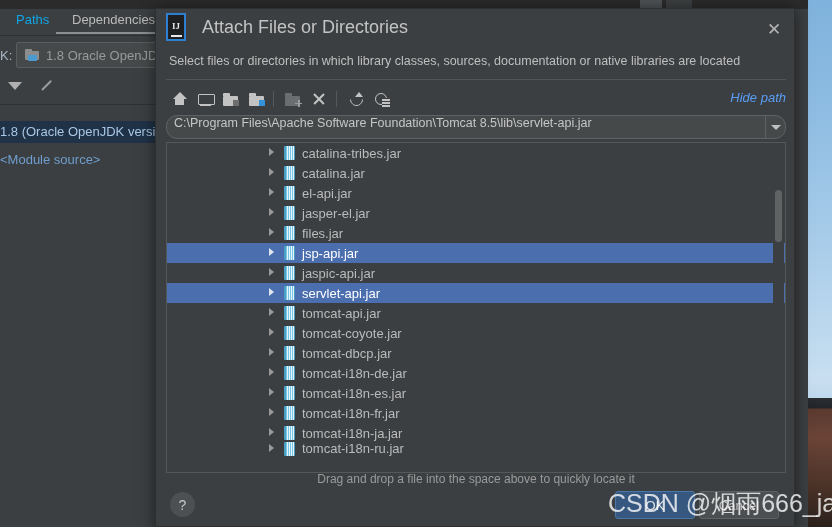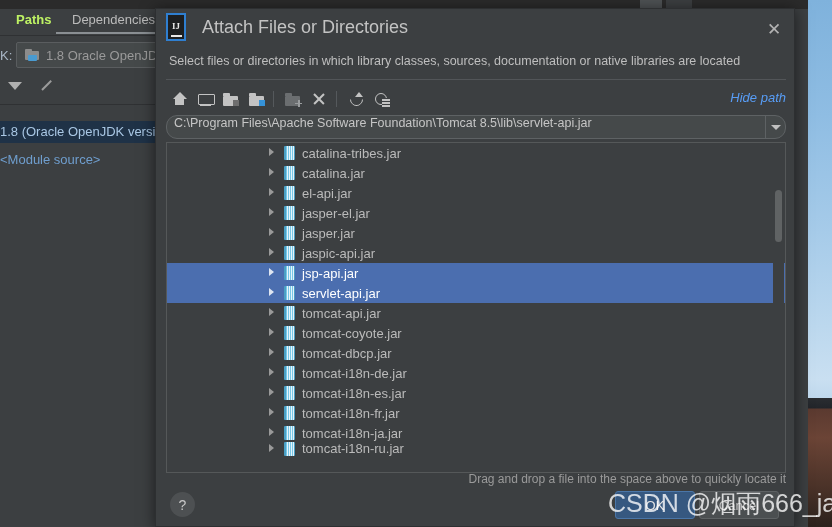--- a/index.html
+++ b/index.html
@@ -40,21 +40,21 @@
   #ide-topstrip .t2 { position: absolute; left: 640px; top: 0; width: 22px; height: 9px; background: #4e5254; }
   #ide-topstrip .t3 { position: absolute; left: 666px; top: 0; width: 26px; height: 9px; background: #3c3f41; }
 
   .bg-tabs {
     position: absolute; left: 0; top: 10px; width: 470px; height: 26px;
   }
   .bg-tab {
     position: absolute; top: 0; font-size: 13px; color: #a9b7c6;
     padding: 2px 4px;
   }
-  .bg-tab.paths { left: 12px; color: #bef264; font-weight: bold; }
+  .bg-tab.paths { left: 12px; color: #0ea5e9; }
   .bg-tab.deps  { left: 68px; color: #bbbbbb; }
   .bg-tab-underline {
     position: absolute; left: 56px; top: 22px; width: 99px; height: 2px; background: #8a8f93;
   }
   .bg-divider {
     position: absolute; left: 0; top: 35px; width: 470px; height: 1px; background: #2f3133;
   }
 
   .bg-jdkrow {
     position: absolute; left: 0; top: 40px; width: 470px; height: 30px;
@@ -256,21 +256,21 @@
   .tree-scroll {
     position: absolute; right: 1px; top: 1px; width: 11px; bottom: 1px; background: #3c3f41;
   }
   .tree-scroll .thumb {
     position: absolute; right: 2px; top: 46px; width: 7px; height: 52px;
     background: #606364; border-radius: 4px;
   }
 
   .hint {
     position: absolute; left: 10px; top: 463px; width: 620px;
-    text-align: right; font-size: 12px; color: #9a9a9a;
+    text-align: center; font-size: 12px; color: #9a9a9a;
   }
 
   .help-btn {
     position: absolute; left: 14px; top: 483px; width: 25px; height: 25px;
     border-radius: 50%; background: #4d5052;
     display: flex; align-items: center; justify-content: center;
     font-size: 14px; color: #c8c8c8;
   }
   .dlg-btn {
     position: absolute; top: 482px; width: 80px; height: 28px;
@@ -422,31 +422,31 @@
           <span class="nm">el-api.jar</span>
         </div>
         <div class="tree-row">
           <span class="twisty"></span>
           <span class="jar-ico"></span>
           <span class="nm">jasper-el.jar</span>
         </div>
         <div class="tree-row">
           <span class="twisty"></span>
           <span class="jar-ico"></span>
-          <span class="nm">jasper.jar</span>
+          <span class="nm">files.jar</span>
+        </div>
+        <div class="tree-row sel">
+          <span class="twisty"></span>
+          <span class="jar-ico"></span>
+          <span class="nm">jsp-api.jar</span>
         </div>
         <div class="tree-row">
           <span class="twisty"></span>
           <span class="jar-ico"></span>
           <span class="nm">jaspic-api.jar</span>
-        </div>
-        <div class="tree-row sel">
-          <span class="twisty"></span>
-          <span class="jar-ico"></span>
-          <span class="nm">jsp-api.jar</span>
         </div>
         <div class="tree-row sel">
           <span class="twisty"></span>
           <span class="jar-ico"></span>
           <span class="nm">servlet-api.jar</span>
         </div>
         <div class="tree-row">
           <span class="twisty"></span>
           <span class="jar-ico"></span>
           <span class="nm">tomcat-api.jar</span>

